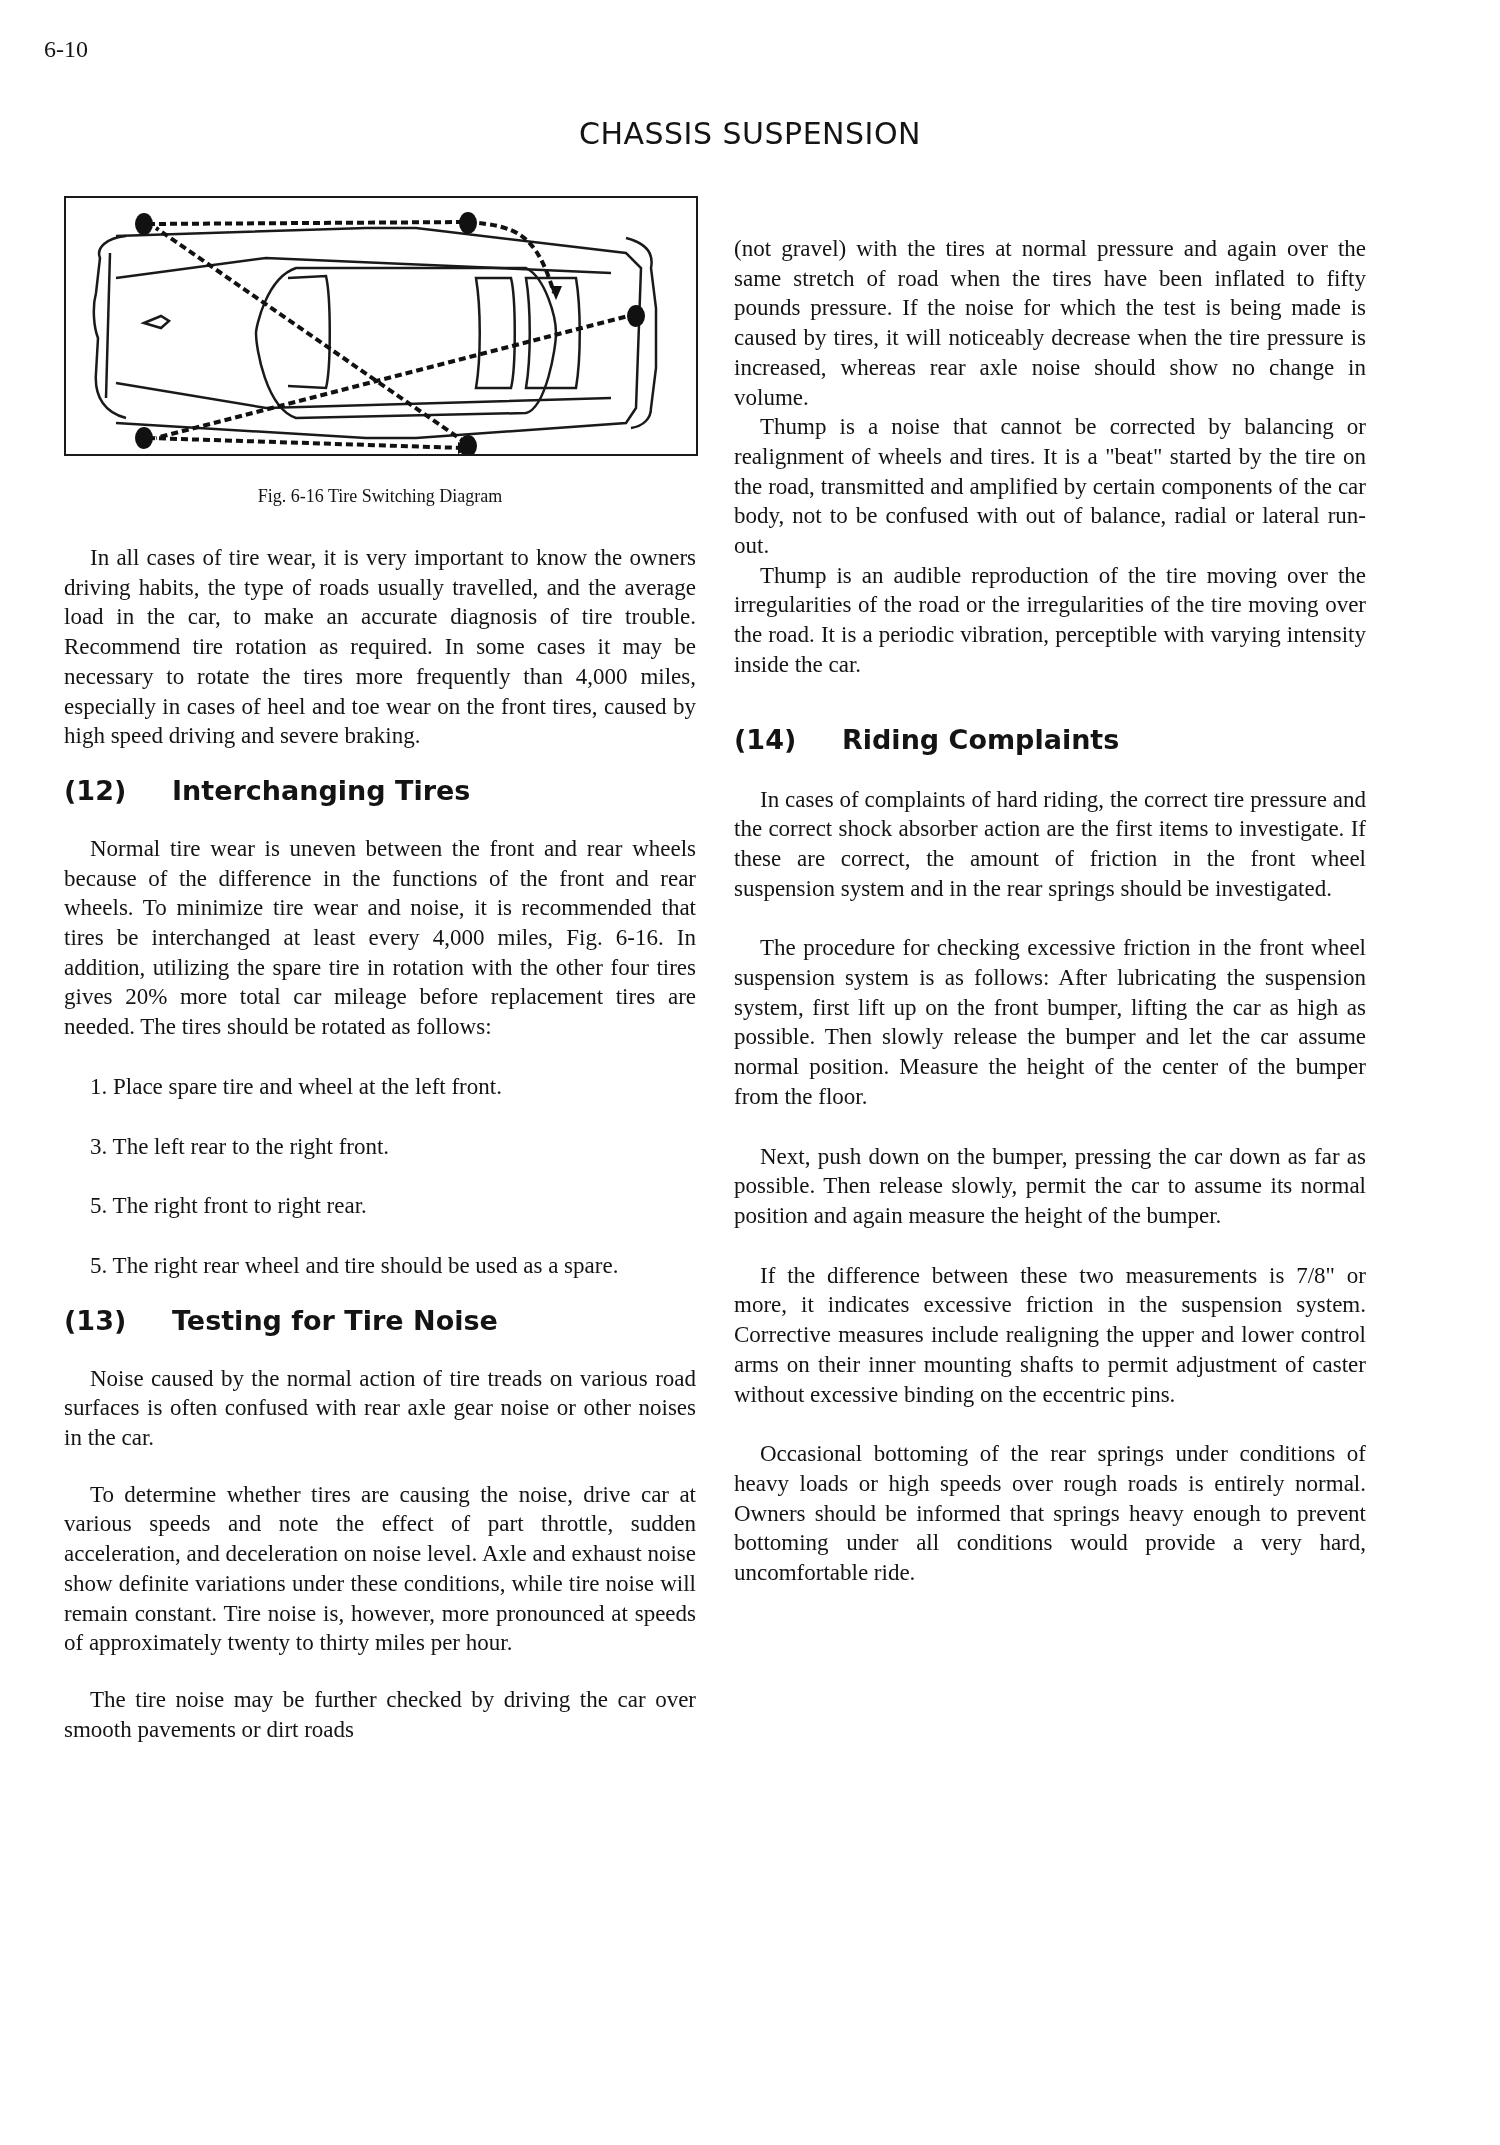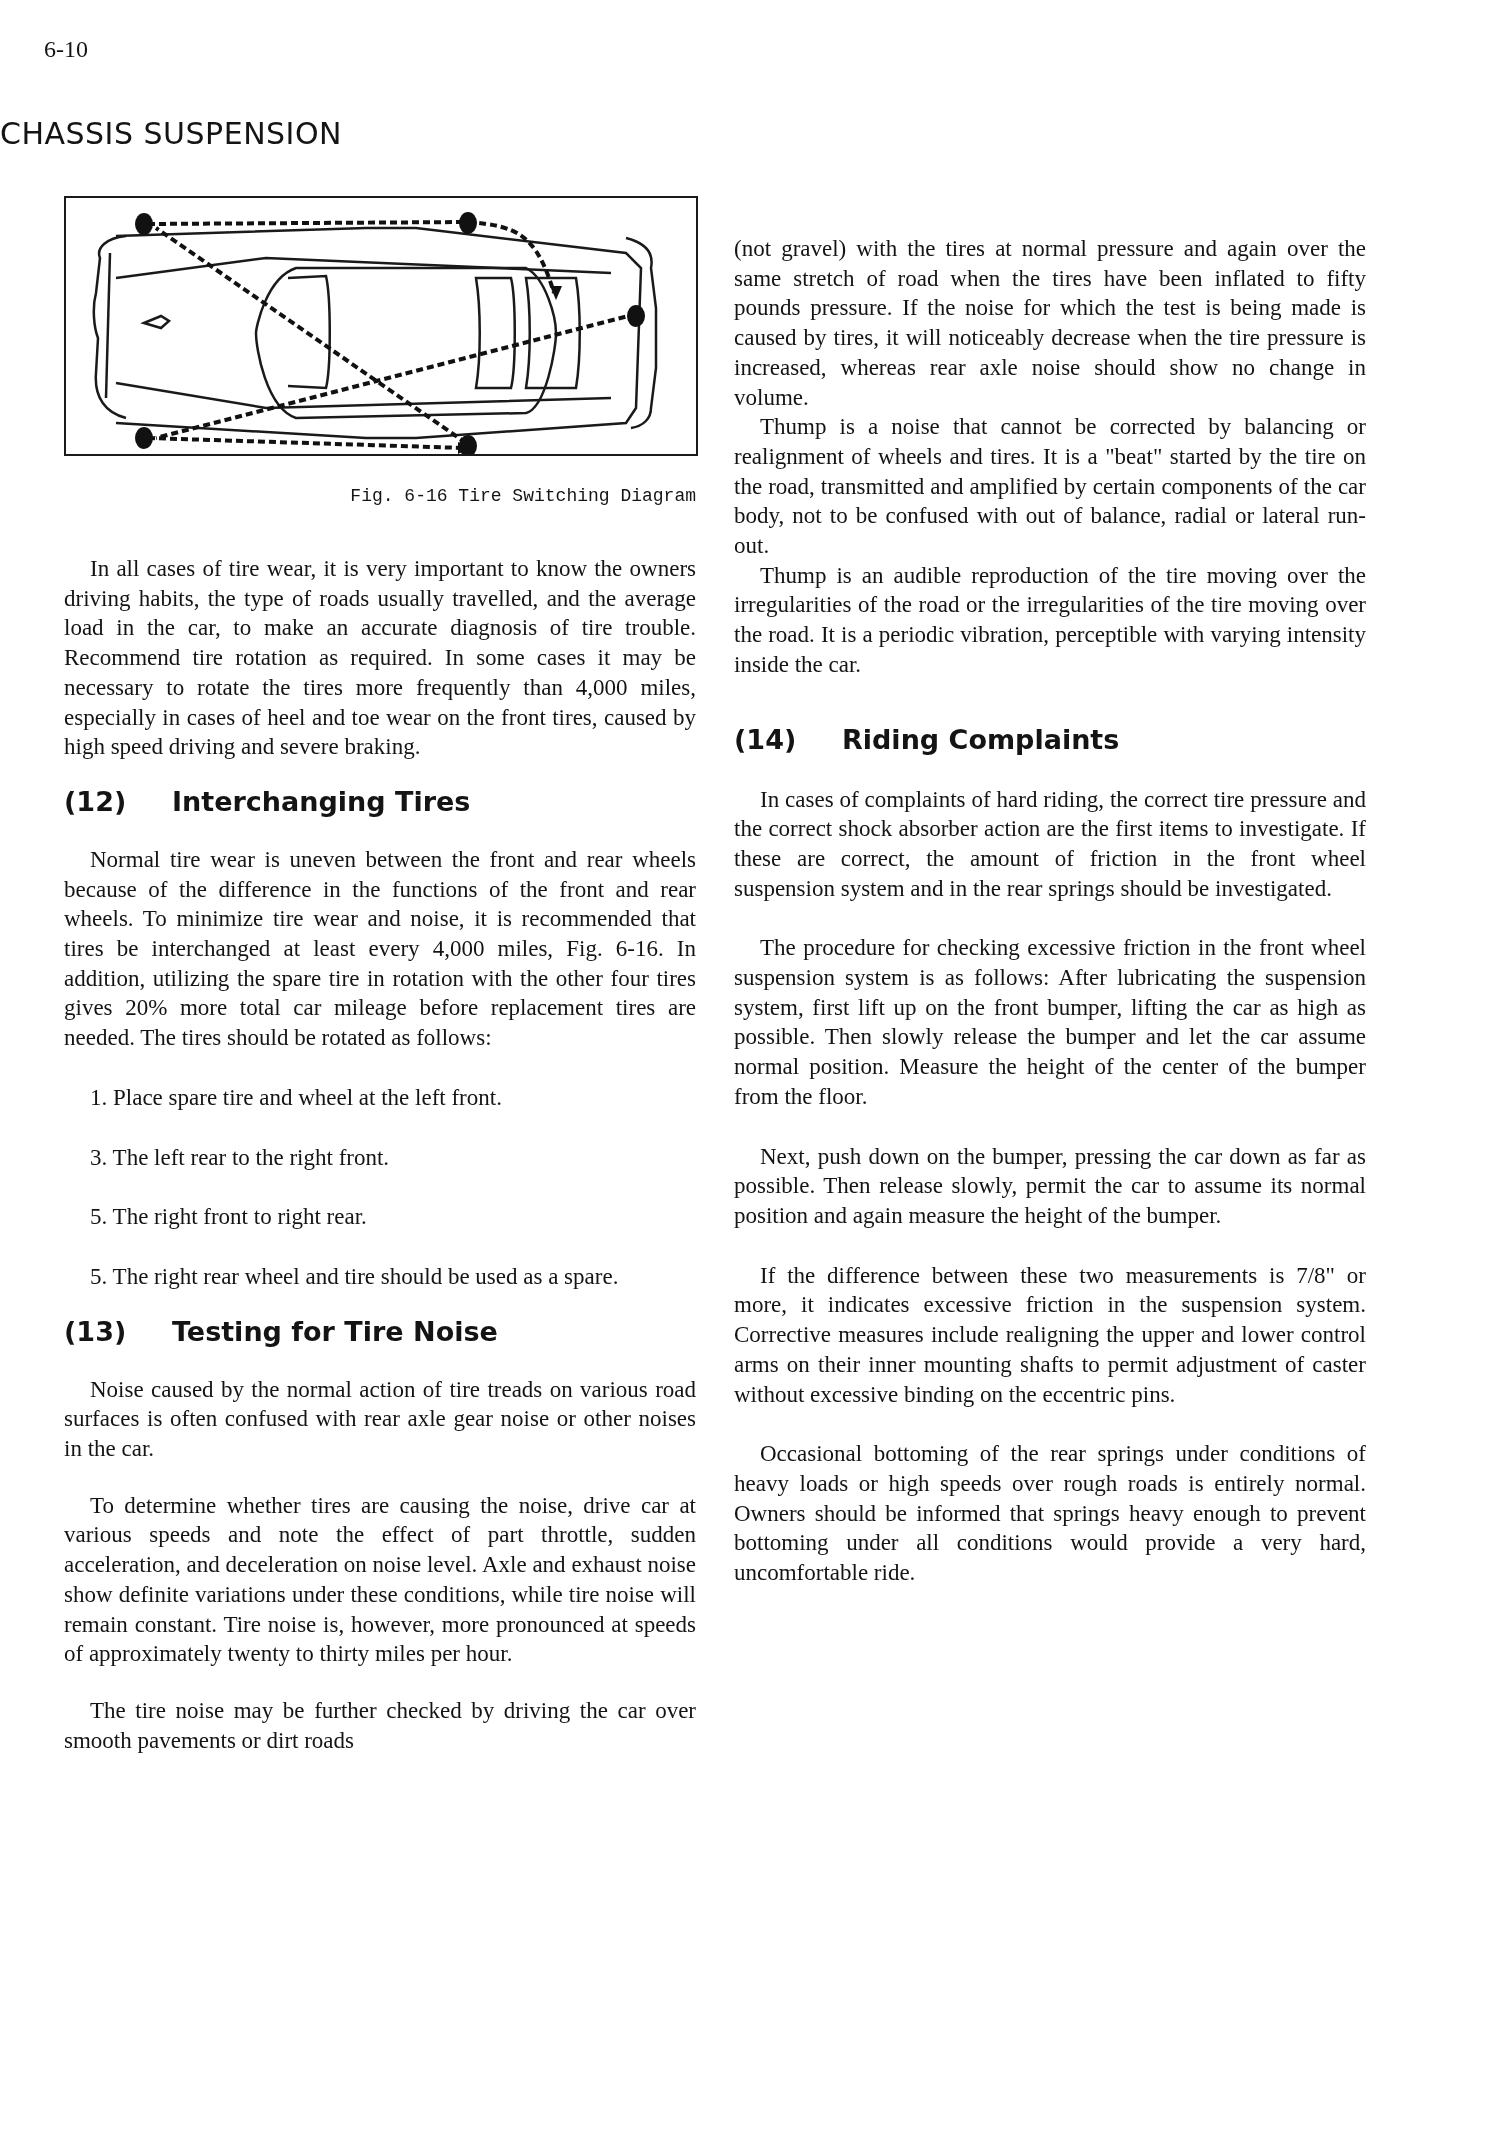--- a/index.html
+++ b/index.html
@@ -1,24 +1,24 @@
 <!DOCTYPE html>
 <html><head>
 <meta charset="utf-8">
 <style>
   html, body { margin: 0; padding: 0; background: #ffffff; }
   body { width: 1500px; height: 2145px; position: relative; overflow: hidden; color: #141414; font-family: "Liberation Serif", "DejaVu Serif", serif; }
   .page-number { position: absolute; left: 44px; top: 36px; font-size: 24px; }
-  .running-title { position: absolute; left: 0; width: 1500px; top: 116px; font-family: "DejaVu Sans", "Liberation Sans", sans-serif; font-size: 30px; letter-spacing: 0.5px; }
+  .running-title { position: absolute; left: 0; width: 1500px; top: 116px; text-align: center; font-family: "DejaVu Sans", "Liberation Sans", sans-serif; font-size: 30px; letter-spacing: 0.5px; }
   .col { position: absolute; width: 632px; }
   .col-left { left: 64px; top: 196px; }
   .col-right { left: 734px; top: 234px; }
   .figure-box { width: 630px; height: 256px; border: 2px solid #1a1a1a; position: relative; margin: 0 0 0 0; }
   .figure-box svg { position: absolute; left: 0; top: 0; }
-  .caption { text-align: right; font-family: Liberation Mono, monospace; font-size: 18px; margin: 30px 0 48px 0; }
+  .caption { text-align: center; font-family: Liberation Serif, serif; font-size: 18px; margin: 30px 0 36px 0; }
   p { margin: 0; font-size: 23px; line-height: 29.7px; text-align: justify; text-indent: 26px; }
   .gap-s { margin-top: 27px; }
   .gap-m { margin-top: 30px; }
   .gap-l { }
   .section-heading { font-family: "DejaVu Sans", "Liberation Sans", sans-serif; font-weight: bold; font-size: 27px; margin: 24px 0 28px 0; display: flex; }
   .section-heading .num { width: 108px; }
   .list-item { font-size: 23px; line-height: 29.7px; text-indent: 26px; margin-top: 30px; text-align: left; }
   .list-item:first-of-type { margin-top: 0; }
   .list-item.wrap { text-align: justify; }
 </style>

